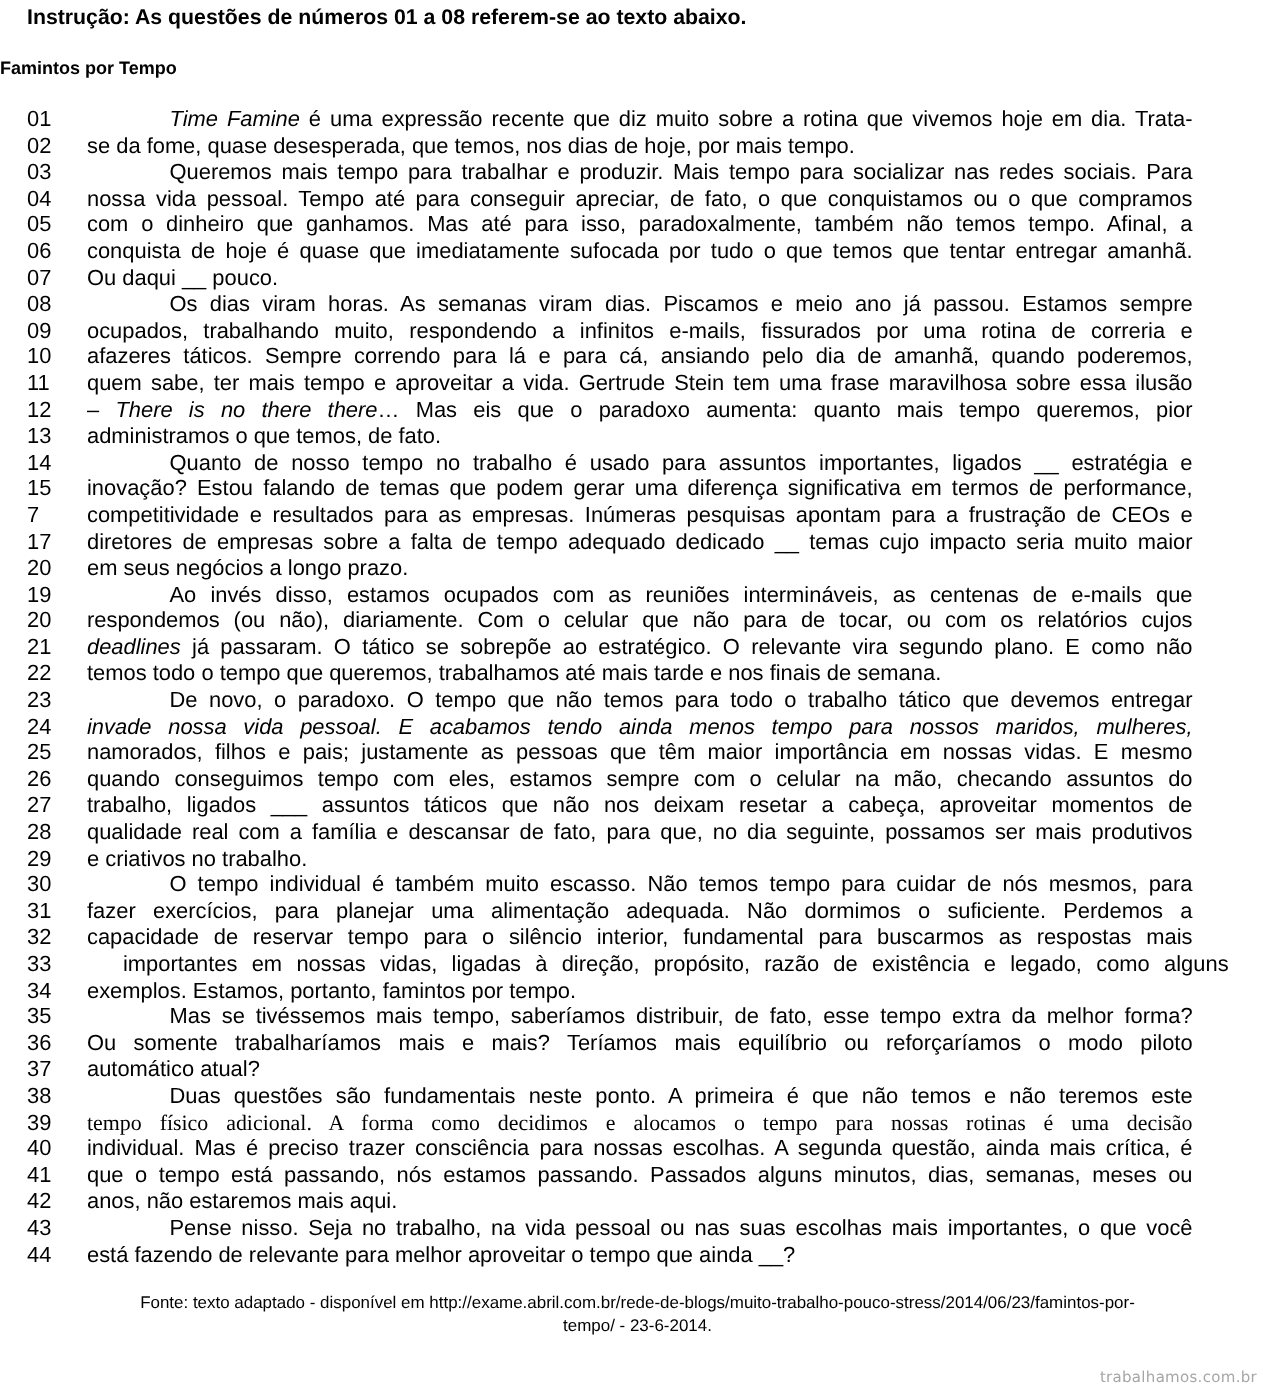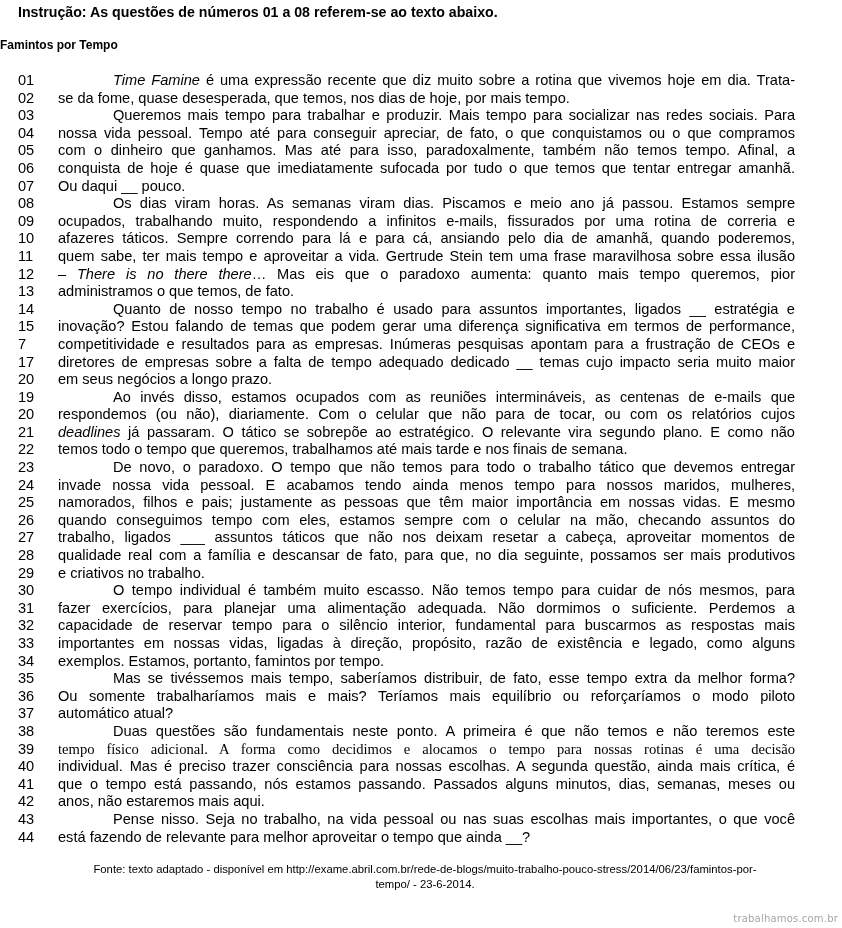--- a/index.html
+++ b/index.html
@@ -132,21 +132,21 @@
     <div class="line last">
       <span class="num">22</span>
       <span class="txt"><span>temos todo o tempo que queremos, trabalhamos até mais tarde e nos finais de semana.</span></span>
     </div>
     <div class="line indent">
       <span class="num">23</span>
       <span class="txt" style="white-space: nowrap; word-spacing: 3.63px;"><span>De novo, o paradoxo. O tempo que não temos para todo o trabalho tático que devemos entregar</span></span>
     </div>
     <div class="line">
       <span class="num">24</span>
-      <span class="txt" style="white-space: nowrap; word-spacing: 7.08px;"><span>invade nossa vida pessoal. E acabamos tendo ainda menos tempo para nossos maridos, mulheres,</span></span>
+      <span class="txt" style="white-space: nowrap; word-spacing: 7.08px; font-style: italic;"><span>invade nossa vida pessoal. E acabamos tendo ainda menos tempo para nossos maridos, mulheres,</span></span>
     </div>
     <div class="line">
       <span class="num">25</span>
       <span class="txt" style="white-space: nowrap; word-spacing: 4.14px;"><span>namorados, filhos e pais; justamente as pessoas que têm maior importância em nossas vidas. E mesmo</span></span>
     </div>
     <div class="line">
       <span class="num">26</span>
       <span class="txt" style="white-space: nowrap; word-spacing: 5.53px;"><span>quando conseguimos tempo com eles, estamos sempre com o celular na mão, checando assuntos do</span></span>
     </div>
     <div class="line">
@@ -168,21 +168,21 @@
     <div class="line">
       <span class="num">31</span>
       <span class="txt" style="white-space: nowrap; word-spacing: 7.47px;"><span>fazer exercícios, para planejar uma alimentação adequada. Não dormimos o suficiente. Perdemos a</span></span>
     </div>
     <div class="line">
       <span class="num">32</span>
       <span class="txt" style="white-space: nowrap; word-spacing: 5.77px;"><span>capacidade de reservar tempo para o silêncio interior, fundamental para buscarmos as respostas mais</span></span>
     </div>
     <div class="line">
       <span class="num">33</span>
-      <span class="txt" style="white-space: nowrap; word-spacing: 5.48px;"><span>importantes em nossas vidas, ligadas à direção, propósito, razão de existência e legado, como alguns</span></span>
+      <span class="txt" style="white-space: nowrap; word-spacing: 5.48px; margin-left: 24px;"><span>importantes em nossas vidas, ligadas à direção, propósito, razão de existência e legado, como alguns</span></span>
     </div>
     <div class="line last">
       <span class="num">34</span>
       <span class="txt"><span>exemplos. Estamos, portanto, famintos por tempo.</span></span>
     </div>
     <div class="line indent">
       <span class="num">35</span>
       <span class="txt" style="white-space: nowrap; word-spacing: 3.18px;"><span>Mas se tivéssemos mais tempo, saberíamos distribuir, de fato, esse tempo extra da melhor forma?</span></span>
     </div>
     <div class="line">

